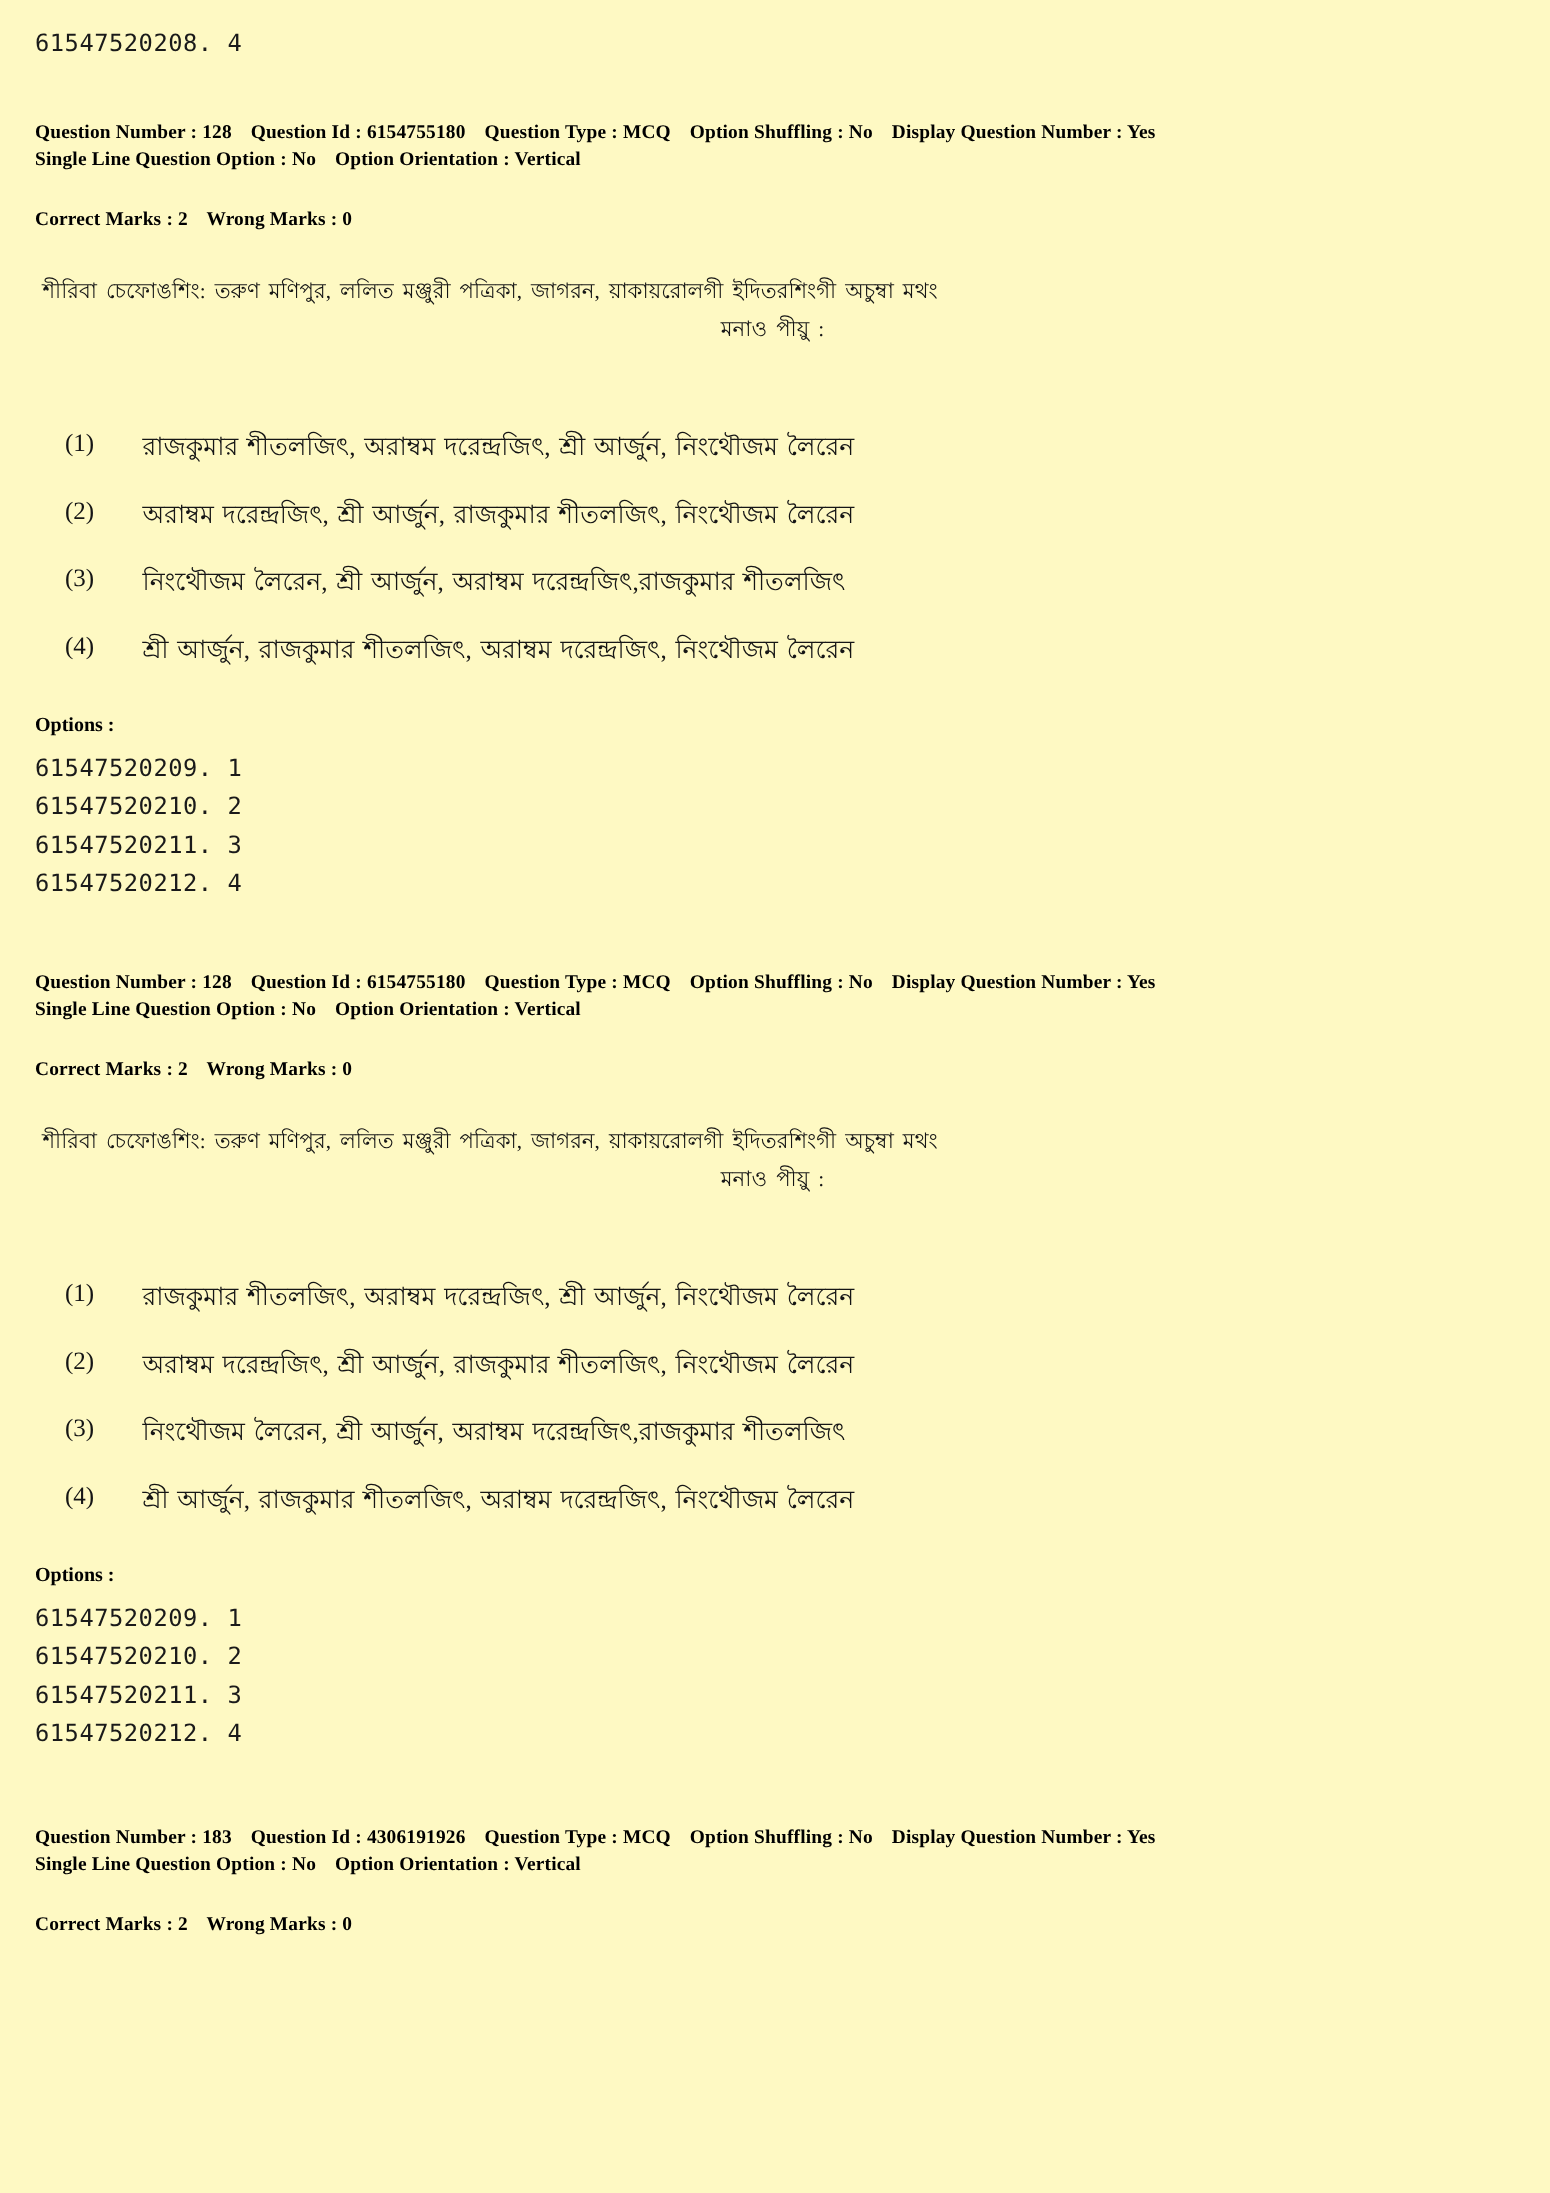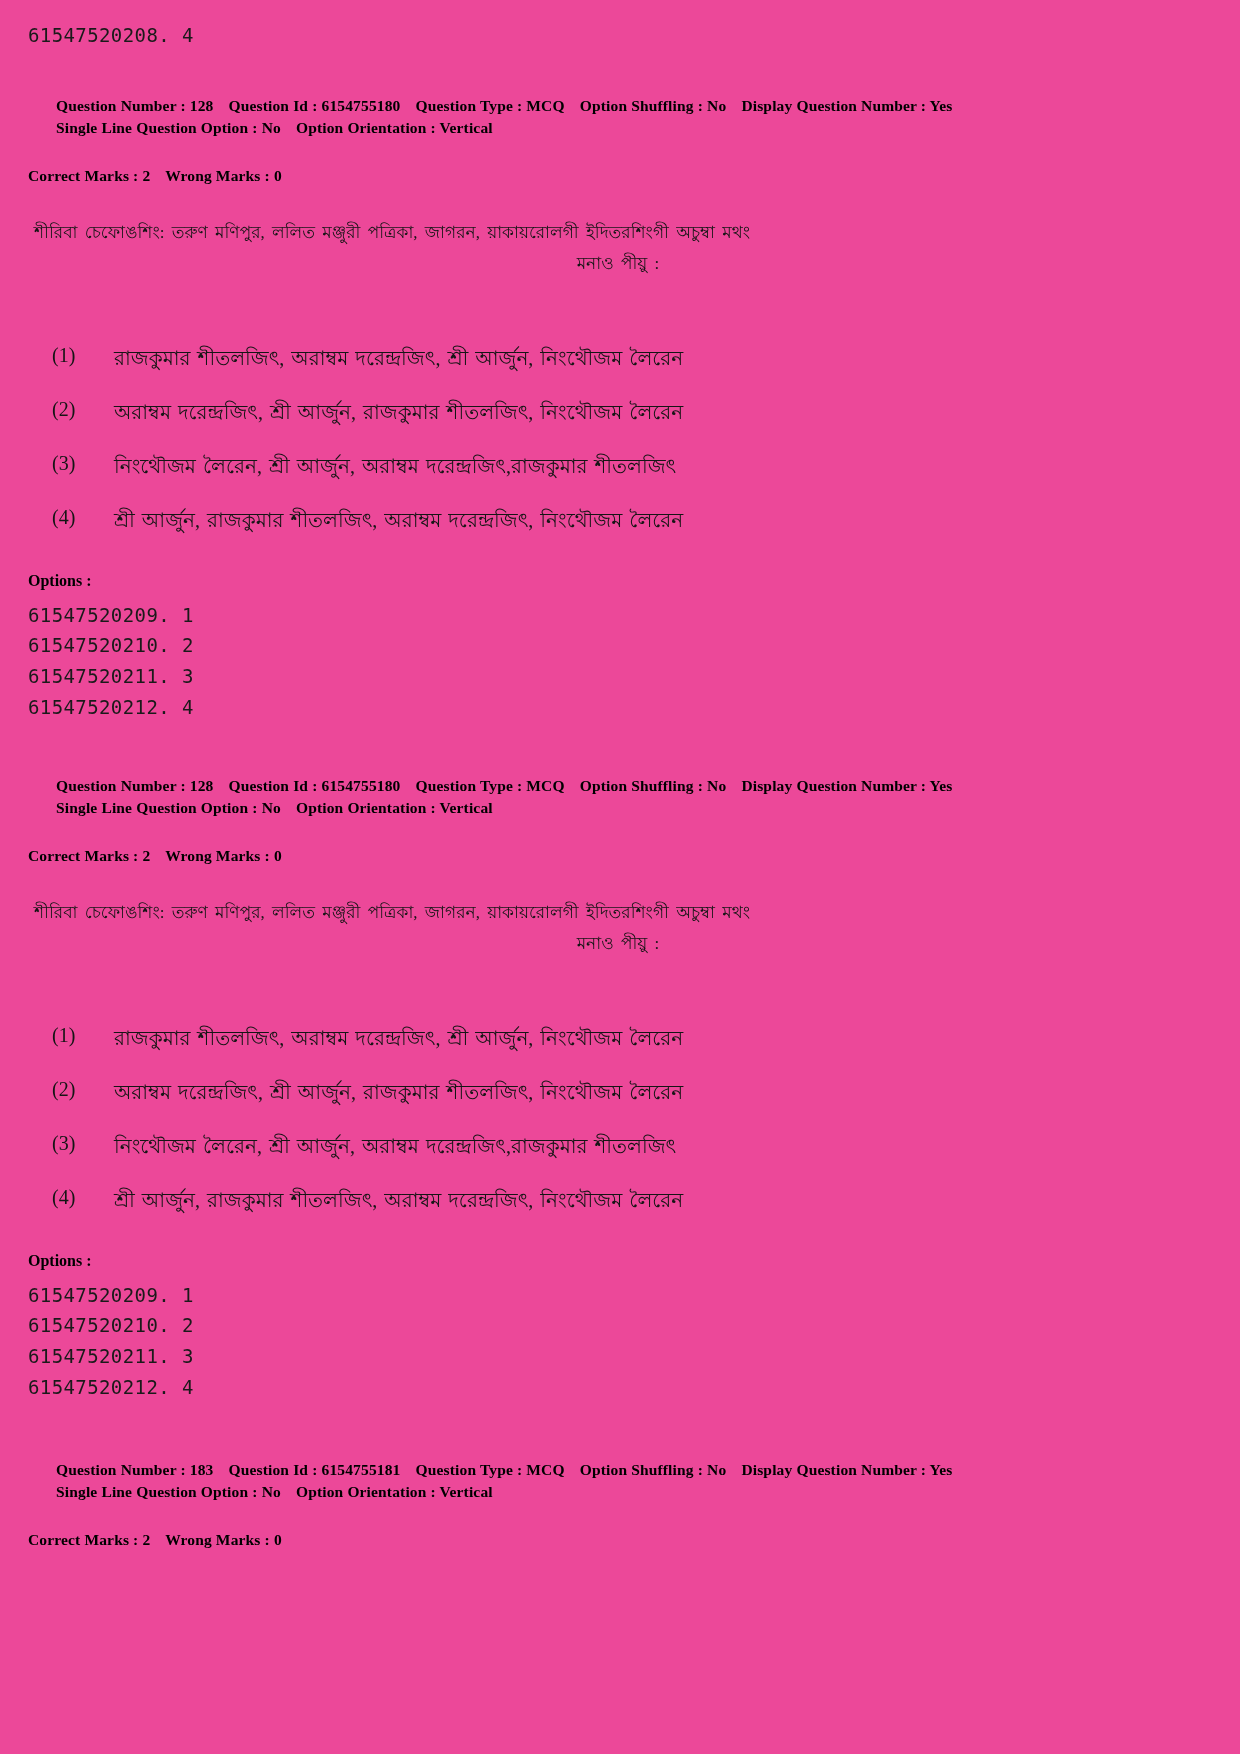--- a/index.html
+++ b/index.html
@@ -12,21 +12,21 @@
     width: 1240px;
     height: 1754px;
     font-family: "Liberation Serif", "DejaVu Serif", serif;
     color: #000000;
     -webkit-font-smoothing: antialiased;
   }
   .page {
     position: relative;
     width: 1240px;
     height: 1754px;
-    background: #ec4899;
+    background: #fef9c3;
     box-sizing: border-box;
     padding: 0 24px;
     overflow: hidden;
   }
 
   
   .mono-line {
     font-family: "DejaVu Sans Mono", "Liberation Mono", monospace;
     font-size: 19px;
     letter-spacing: 0.4px;
@@ -45,21 +45,21 @@
   
   .meta-block {
     font-family: "Liberation Serif", "DejaVu Serif", serif;
     font-weight: bold;
     font-size: 15.5px;
     line-height: 1.42;
     color: #000;
     padding-left: 4px;
     letter-spacing: 0.15px;
   }
-  .meta-line-1, .meta-line-2 { white-space: nowrap; margin-left: 28px; }
+  .meta-line-1, .meta-line-2 { white-space: nowrap; }
   .meta-marks {
     margin-top: 26px;
     white-space: nowrap;
   }
   .meta-sep { display: inline-block; width: 7px; }
 
   
   .question-body {
     margin-top: 30px;
     padding-left: 10px;
@@ -267,21 +267,21 @@
     </div>
   </div>
 
   <div class="qblock qblock-3">
     <div class="meta-block">
       <div class="meta-line-1">
         <span>Question Number :</span>
         <span>183</span>
         <span class="meta-sep"></span>
         <span>Question Id :</span>
-        <span>6154755181</span>
+        <span>4306191926</span>
         <span class="meta-sep"></span>
         <span>Question Type :</span>
         <span>MCQ</span>
         <span class="meta-sep"></span>
         <span>Option Shuffling :</span>
         <span>No</span>
         <span class="meta-sep"></span>
         <span>Display Question Number :</span>
         <span>Yes</span>
       </div>

